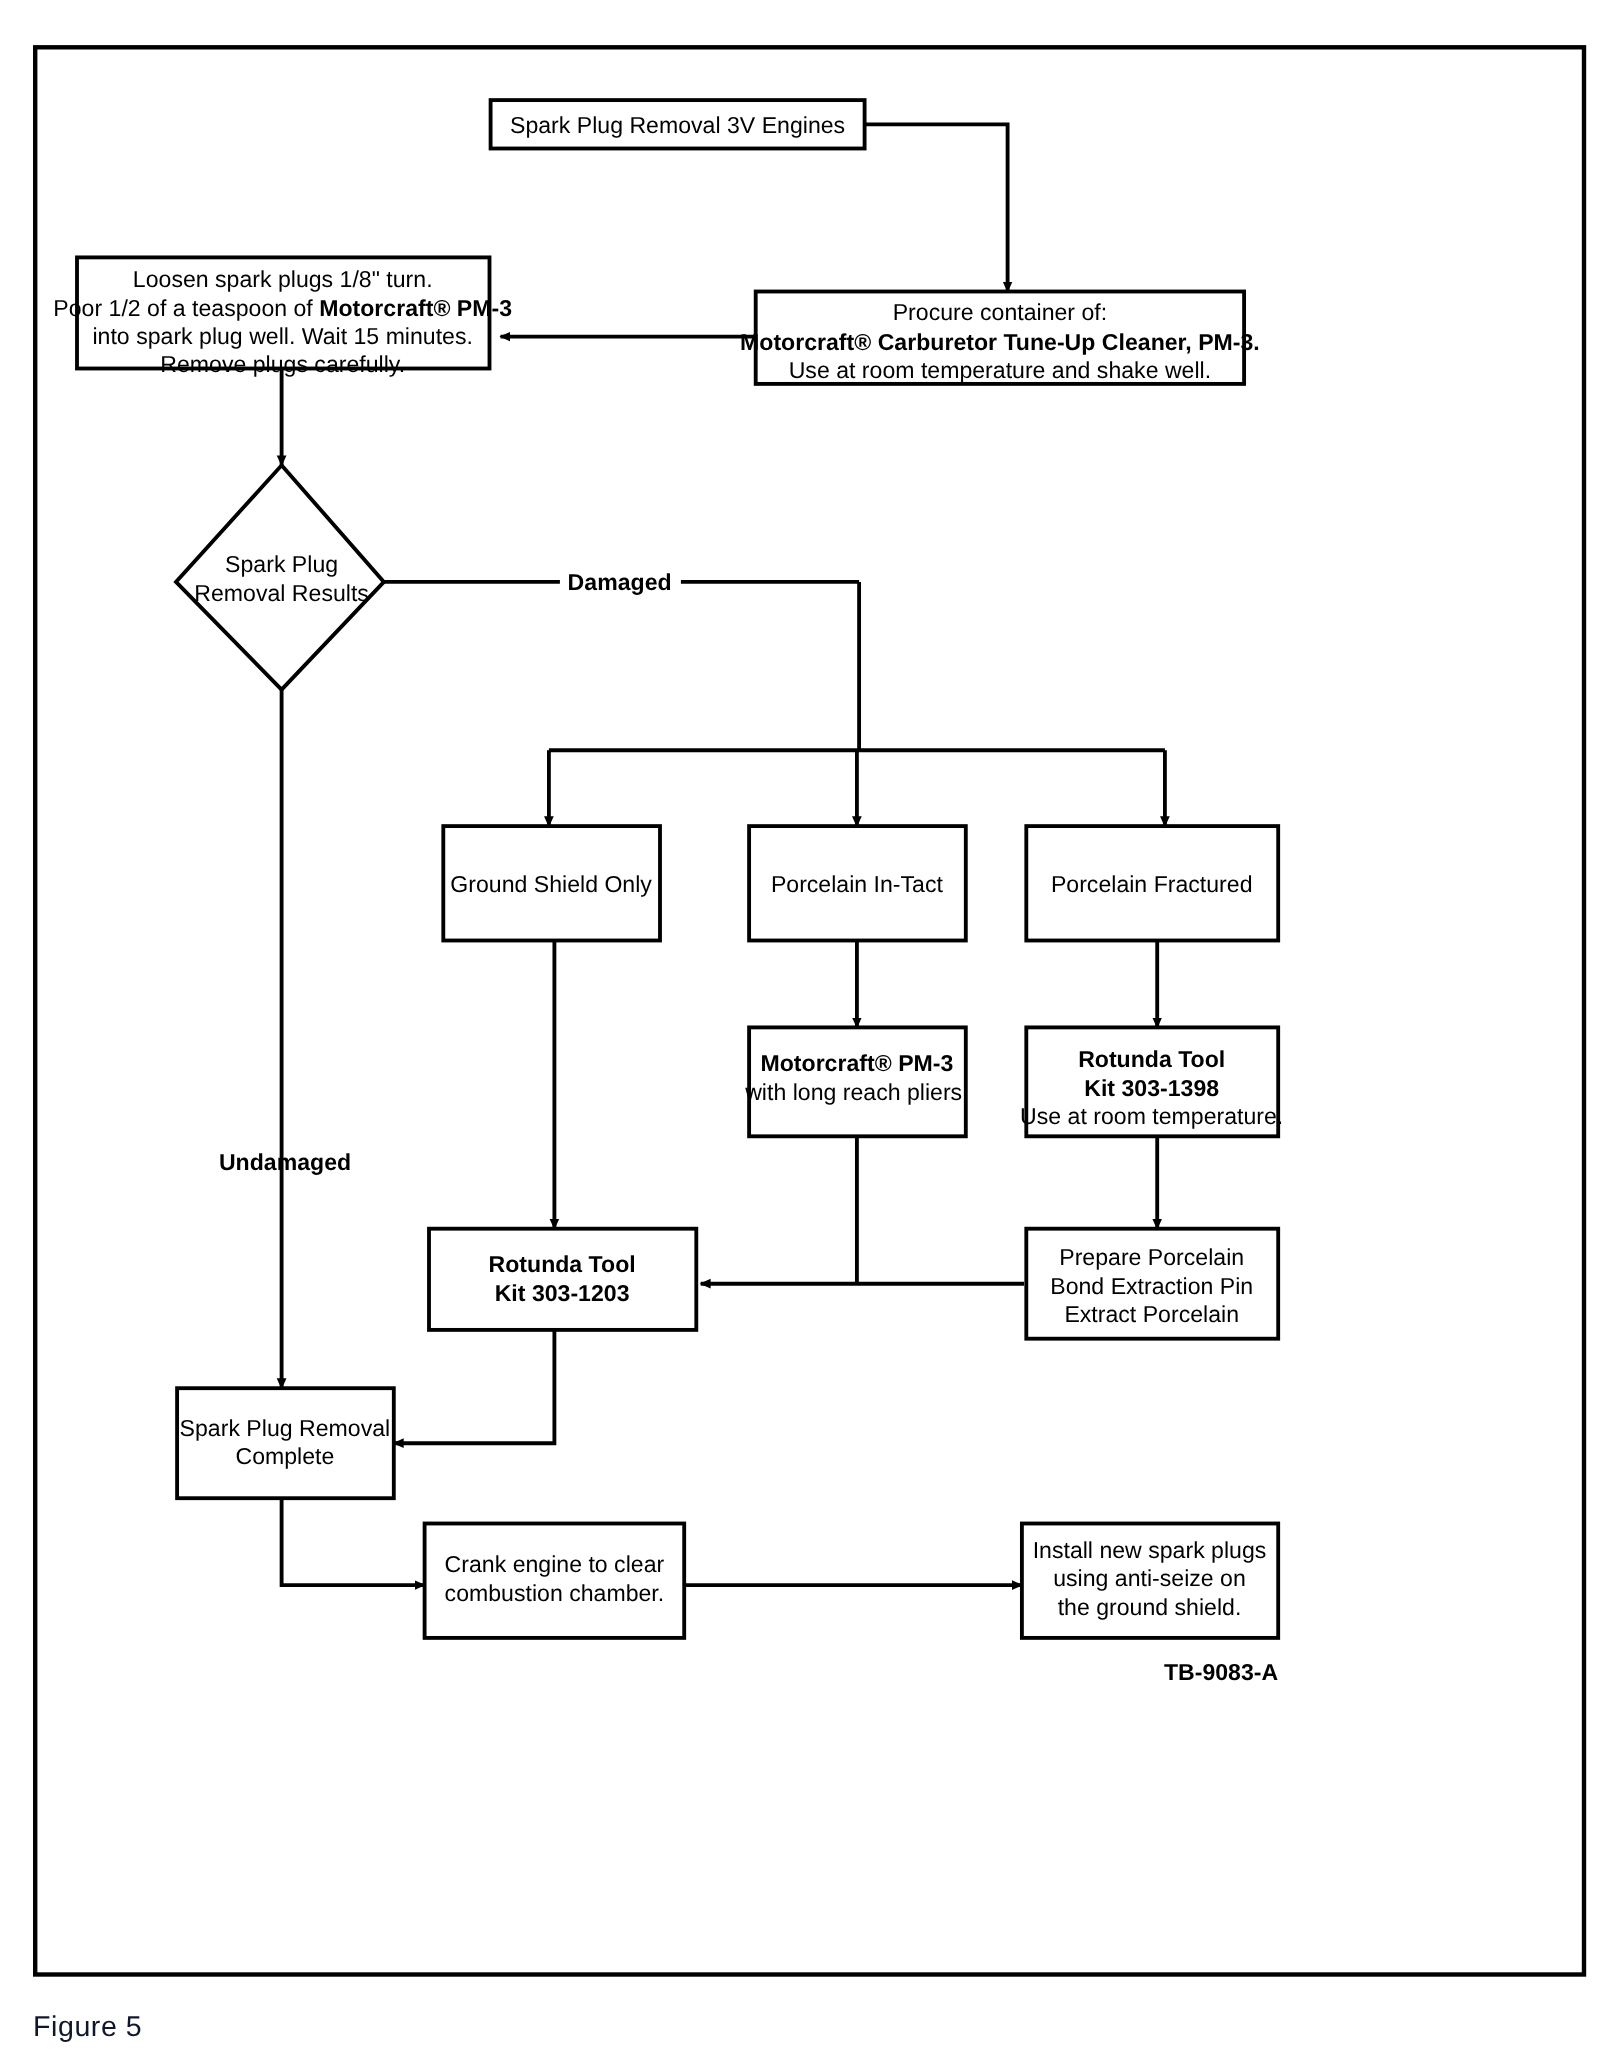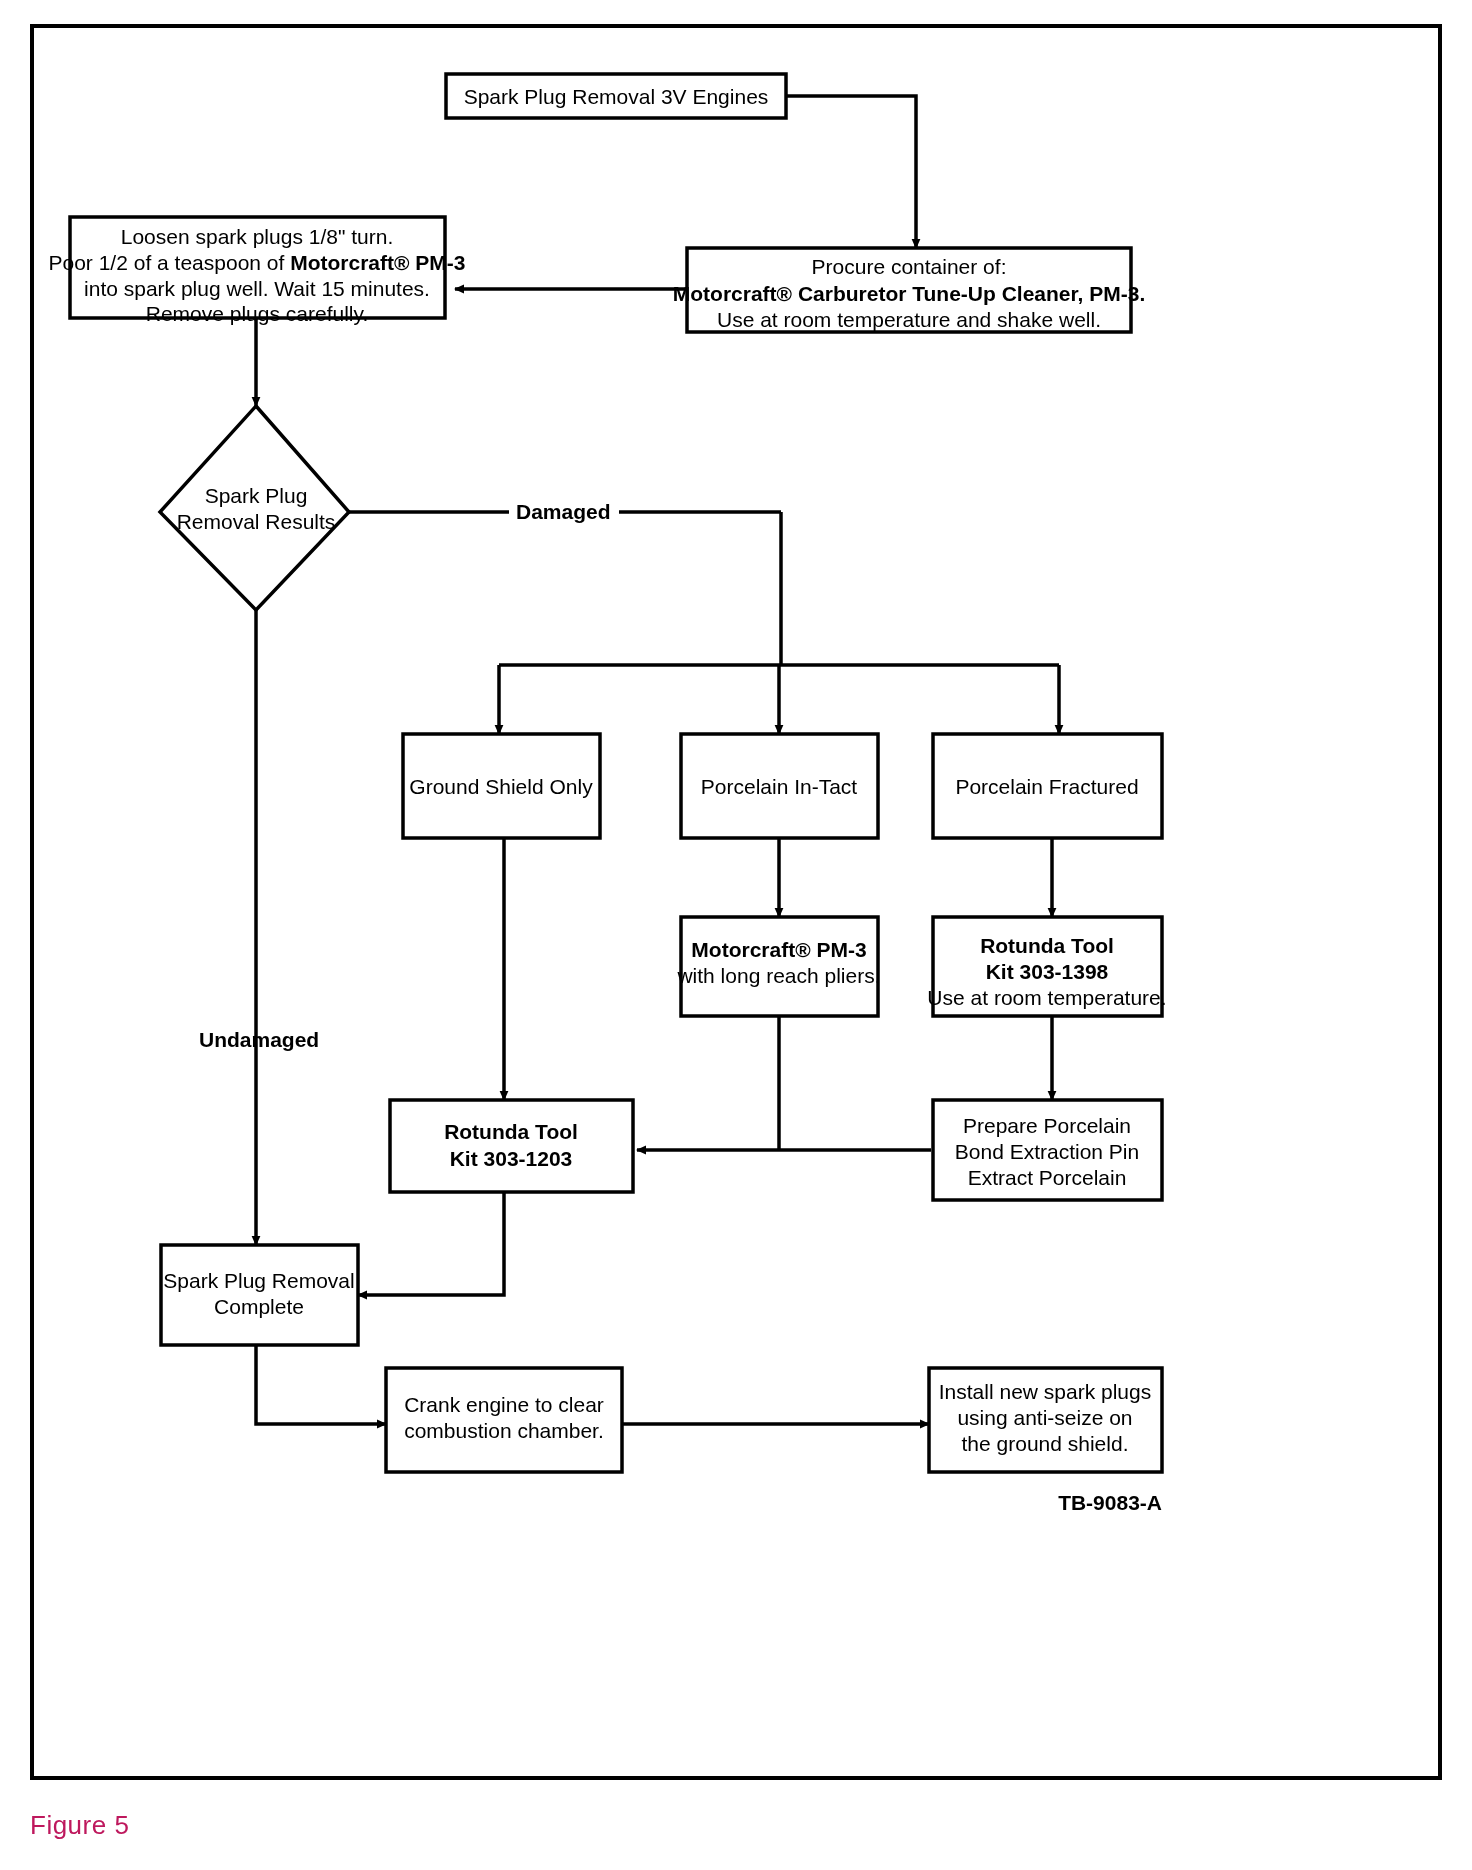--- a/index.html
+++ b/index.html
@@ -9,21 +9,21 @@
   }
   body {
     width: 1472px;
     height: 1870px;
     font-family: "Liberation Sans", sans-serif;
     position: relative;
     overflow: hidden;
   }
   #figure-root {
     position: absolute;
-    left: 0; top: 0;
+    left: 0; top: 17px;
     width: 1472px;
     height: 1652px;
   }
   svg.flow {
     position: absolute;
     left: 0; top: 0;
     width: 1472px;
     height: 1870px;
     display: block;
   }
@@ -44,21 +44,21 @@
     font-size: 21px;
     font-weight: bold;
     fill: #000;
   }
   .fig-caption {
     position: absolute;
     left: 30px;
     top: 1810px;
     font-family: "Liberation Sans", sans-serif;
     font-size: 26px;
-    color: #be185d;
+    color: #0f172a;
     letter-spacing: 0.5px;
   }
 </style>
 </head>
 <body>
 
 <div id="figure-root">
 
   <svg class="flow" viewBox="0 0 1472 1870" xmlns="http://www.w3.org/2000/svg">
     <defs>

